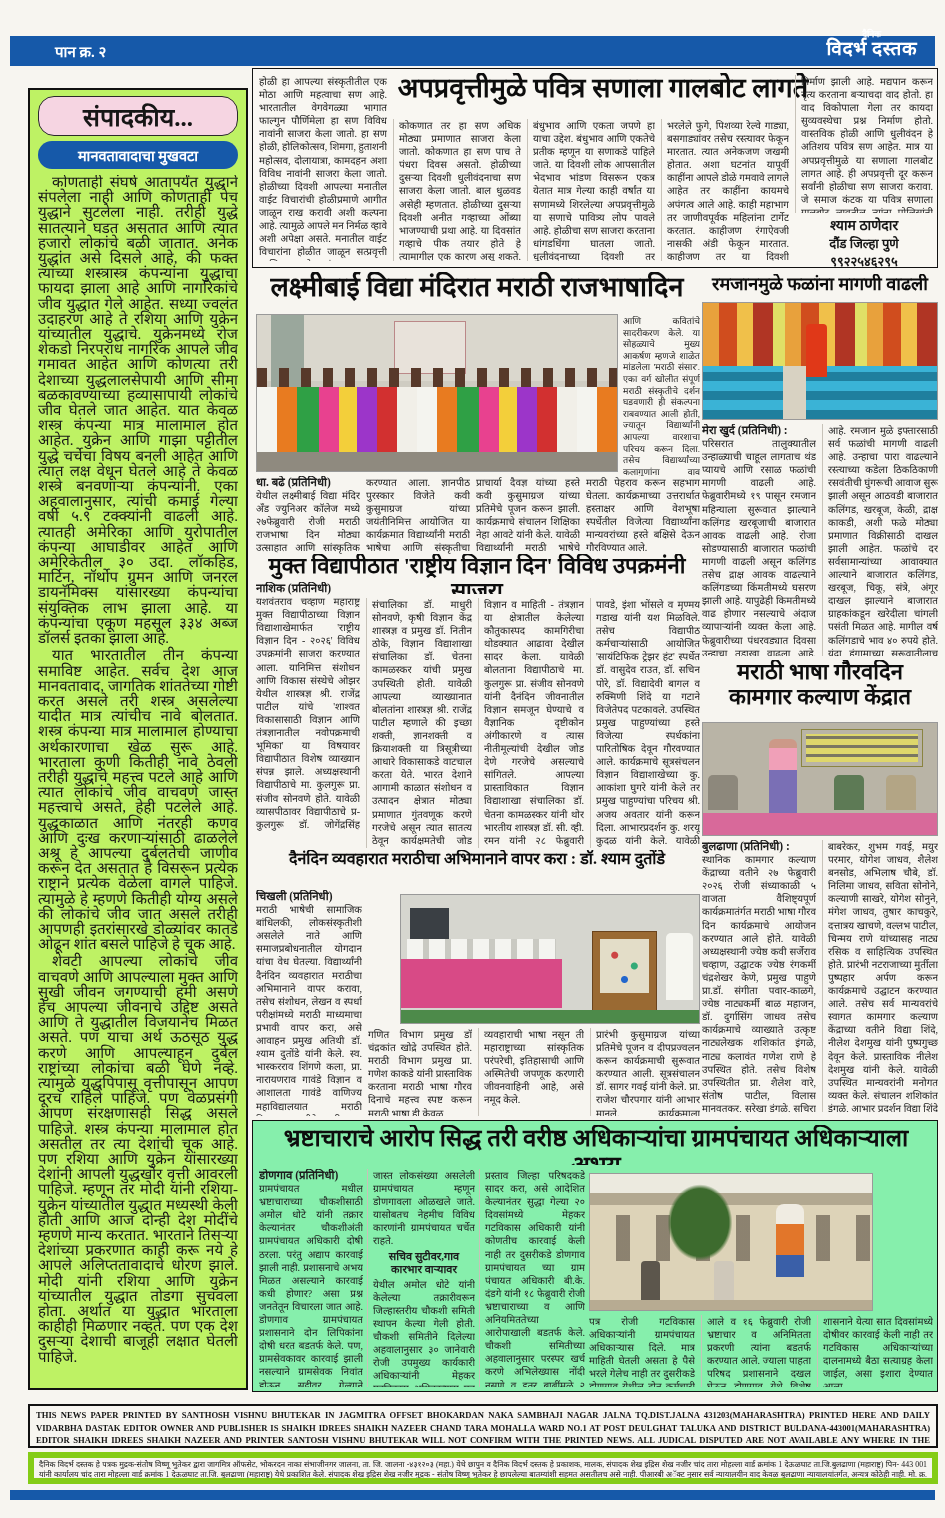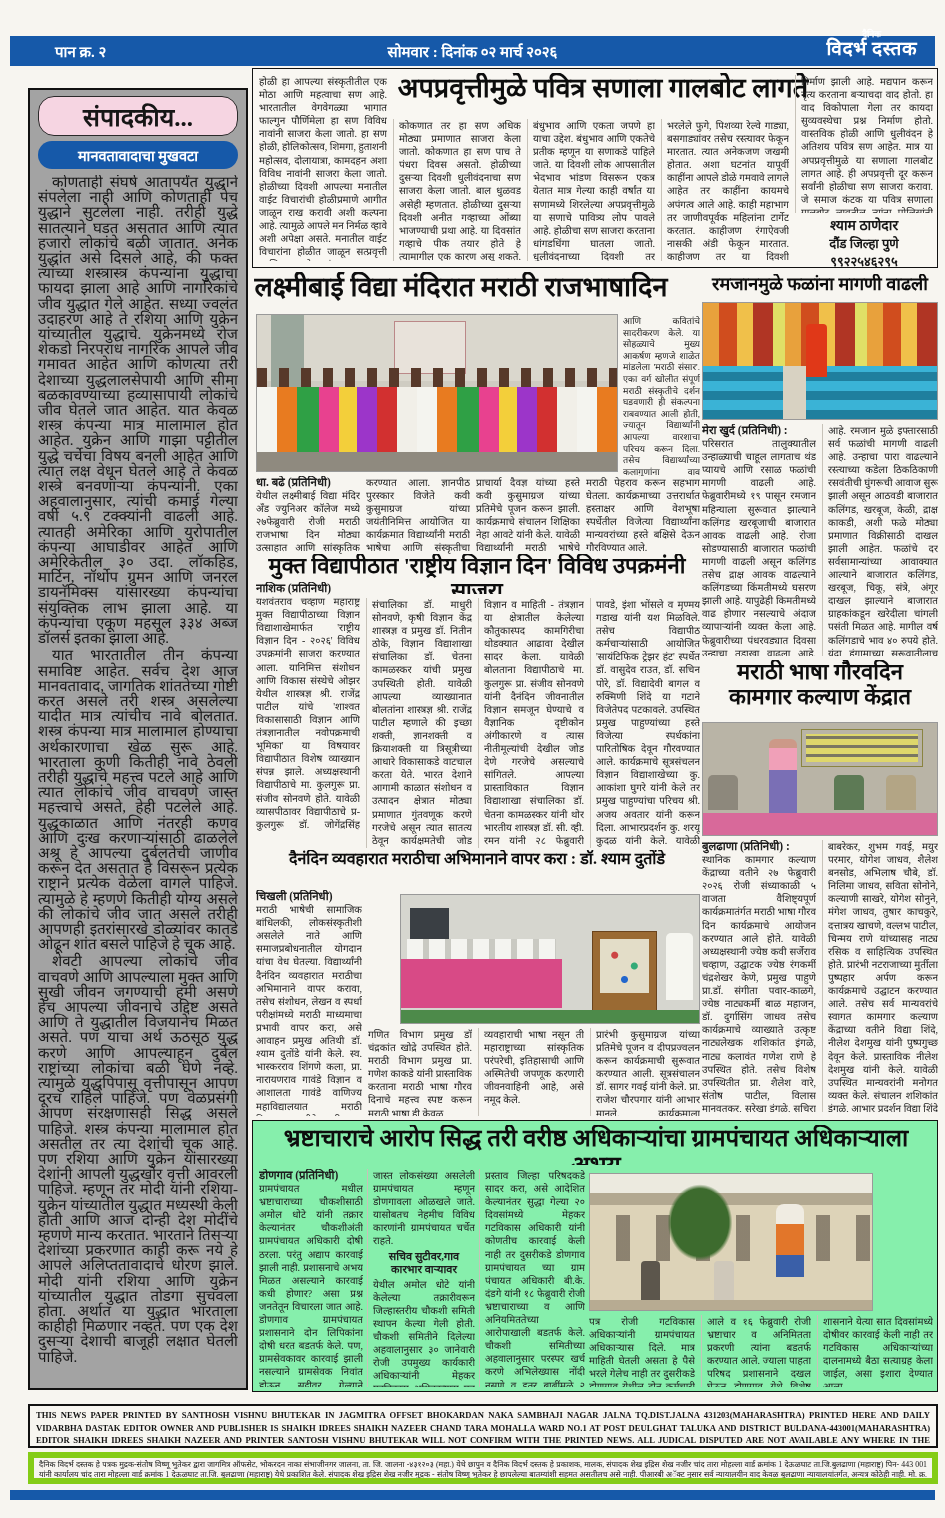--- a/index.html
+++ b/index.html
@@ -13,21 +13,21 @@
   .rule-l{border-left:1px solid #c7c2b8;padding-left:5px}
   .boxed{border:1.6px solid #121212}
   
   #topbar{position:absolute;left:10px;top:36px;width:925px;height:30px;background:#1659a9;color:#fff;display:flex;align-items:center}
   #topbar .pg{position:absolute;left:45px;font-weight:bold;font-size:15px}
   #topbar .dt{position:absolute;left:0;right:0;text-align:center;font-weight:bold;font-size:15px}
   #topbar .mast{position:absolute;right:18px;top:-6px;text-align:center;line-height:1}
   #topbar .mast .sm{font-size:9px;font-weight:bold;display:block}
   #topbar .mast .bg{font-size:19px;font-weight:bold;display:block;letter-spacing:.5px}
   
-  #edbox{position:absolute;left:28px;top:88px;width:220px;height:1302px;border:2px solid #111;background:#a3a3a3;padding:6px 8px}
+  #edbox{position:absolute;left:28px;top:88px;width:220px;height:1302px;border:2px solid #111;background:#bef264;padding:6px 8px}
   #edtitle{background:#f6d5e2;border:1.5px solid #2a2a2a;border-radius:16px;text-align:center;font-weight:bold;font-size:25px;padding:2px 0;margin-bottom:5px}
   #edsub{background:#1659a9;color:#fff;border-radius:15px;text-align:center;font-weight:bold;font-size:14.5px;padding:4px 0;margin-bottom:6px}
   #edbody{font-size:15px;line-height:15.2px;text-align:justify;overflow:hidden;height:1190px}
   #edbody p{text-indent:14px;margin-bottom:2px}
   
   .photo{position:absolute;border:1px solid #999;overflow:hidden}
   .ph-school{background:linear-gradient(#dad7cd 0 42%,#cfccc2 42% 58%,#b5b1a6 58% 100%)}
   .ph-school .heads{position:absolute;left:0;top:34%;width:100%;height:14%;background:repeating-linear-gradient(90deg,#57392a 0 10px,rgba(0,0,0,0) 10px 22px)}
   .ph-school .kids{position:absolute;left:0;top:46%;width:100%;height:42%;background:repeating-linear-gradient(90deg,#f4f4ef 0 20px,#e87b20 20px 40px,#2fa045 40px 62px,#e8418f 62px 82px,#f3cf3a 82px 100px,#9c35c9 100px 120px,#d23030 120px 140px,#f1efe8 140px 160px)}
   .ph-school .floor{position:absolute;left:0;bottom:0;width:100%;height:12%;background:#8f8a7f}
@@ -70,21 +70,20 @@
   #botbar{position:absolute;left:10px;top:1490px;width:925px;height:10px;background:#1659a9}
   .subhead{font-weight:bold;text-align:center;font-size:11px;line-height:13px;margin:2px 0;text-indent:0 !important}
 </style>
 </head>
 <body>
 
 <div id="page">
 
   <div id="topbar">
     <span class="pg">पान क्र. २</span>
-    <span class="dt">सोमवार : दिनांक ०२ मार्च २०२६</span>
     <span class="mast">
       <span class="sm">दैनिक</span>
       <span class="bg">विदर्भ दस्तक</span>
     </span>
   </div>
 
   <div id="edbox">
     <div id="edtitle">संपादकीय...</div>
     <div id="edsub">मानवतावादाचा मुखवटा</div>
     <div id="edbody">
@@ -102,21 +101,21 @@
     <div class="col rule-l" style="left:408px;top:50px;width:128px;height:142px">भरलेले फुगे, पिशव्या रेल्वे गाड्या, बसगाड्यांवर तसेच रस्त्यावर फेकून मारतात. त्यात अनेकजण जखमी होतात. अशा घटनांत यापूर्वी काहींना आपले डोळे गमवावे लागले आहेत तर काहींना कायमचे अपंगत्व आले आहे. काही महाभाग तर जाणीवपूर्वक महिलांना टार्गेट करतात. काहीजण रंगाऐवजी नासकी अंडी फेकून मारतात. काहीजण तर या दिवशी लाऊडस्पिकरवर मोठ्या आवाजात गाणी लावून हिडीस नृत्य करतात. धुलीवंदनच्या दिवशी मद्यपान करण्याची नवीनच फॅशन</div>
     <div class="col rule-l" style="left:542px;top:6px;width:138px;height:138px">निर्माण झाली आहे. मद्यपान करून नृत्य करताना बऱ्याचदा वाद होतो. हा वाद विकोपाला गेला तर कायदा सुव्यवस्थेचा प्रश्न निर्माण होतो. वास्तविक होळी आणि धुलीवंदन हे अतिशय पवित्र सण आहेत. मात्र या अपप्रवृत्तीमुळे या सणाला गालबोट लागत आहे. ही अपप्रवृत्ती दूर करून सर्वांनी होळीचा सण साजरा करावा. जे समाज कंटक या पवित्र सणाला गालबोट लावतील त्यांना पोलिसांनी कडक शासन करावे.</div>
     <div class="abs" style="left:542px;top:146px;width:138px;text-align:center;font-weight:bold">
       <div style="font-size:14px">श्याम ठाणेदार</div>
       <div style="font-size:13px">दौंड जिल्हा पुणे</div>
       <div style="font-size:13px">९९२२५४६२९५</div>
     </div>
   </div>
 
   <div>
-    <div class="hl" style="left:236px;top:272px;width:450px;height:40px;font-size:27px">लक्ष्मीबाई विद्या मंदिरात मराठी राजभाषादिन</div>
+    <div class="hl" style="left:252px;top:272px;width:450px;height:40px;font-size:27px">लक्ष्मीबाई विद्या मंदिरात मराठी राजभाषादिन</div>
     <div class="photo ph-school" style="left:256px;top:314px;width:362px;height:158px">
       <div class="door"></div>
         <div class="banner"></div>
         <div class="heads"></div>
         <div class="kids"></div>
         <div class="floor"></div>
     </div>
     <div class="col" style="left:623px;top:316px;width:77px;height:160px;font-size:9px;line-height:11.6px">आणि कवितांचे सादरीकरण केले. या सोहळ्याचे मुख्य आकर्षण म्हणजे शाळेत मांडलेला 'मराठी संसार'. एका वर्ग खोलीत संपूर्ण मराठी संस्कृतीचे दर्शन घडवणारी ही संकल्पना राबवण्यात आली होती, ज्यातून विद्यार्थ्यांनी आपल्या वारशाचा परिचय करून दिला. तसेच विद्यार्थ्यांच्या कलागुणांना वाव देण्यासाठी सुंदर हस्ताक्षर स्पर्धा आणि वेशभूषा स्पर्धा आयोजित करण्यात आल्या होत्या. यामध्ये विद्यार्थ्यांनी पारंपरिक</div>
     <div class="col" style="left:256px;top:476px;width:104px;height:80px">
       <div class="byline">धा. बढे (प्रतिनिधी)</div>

